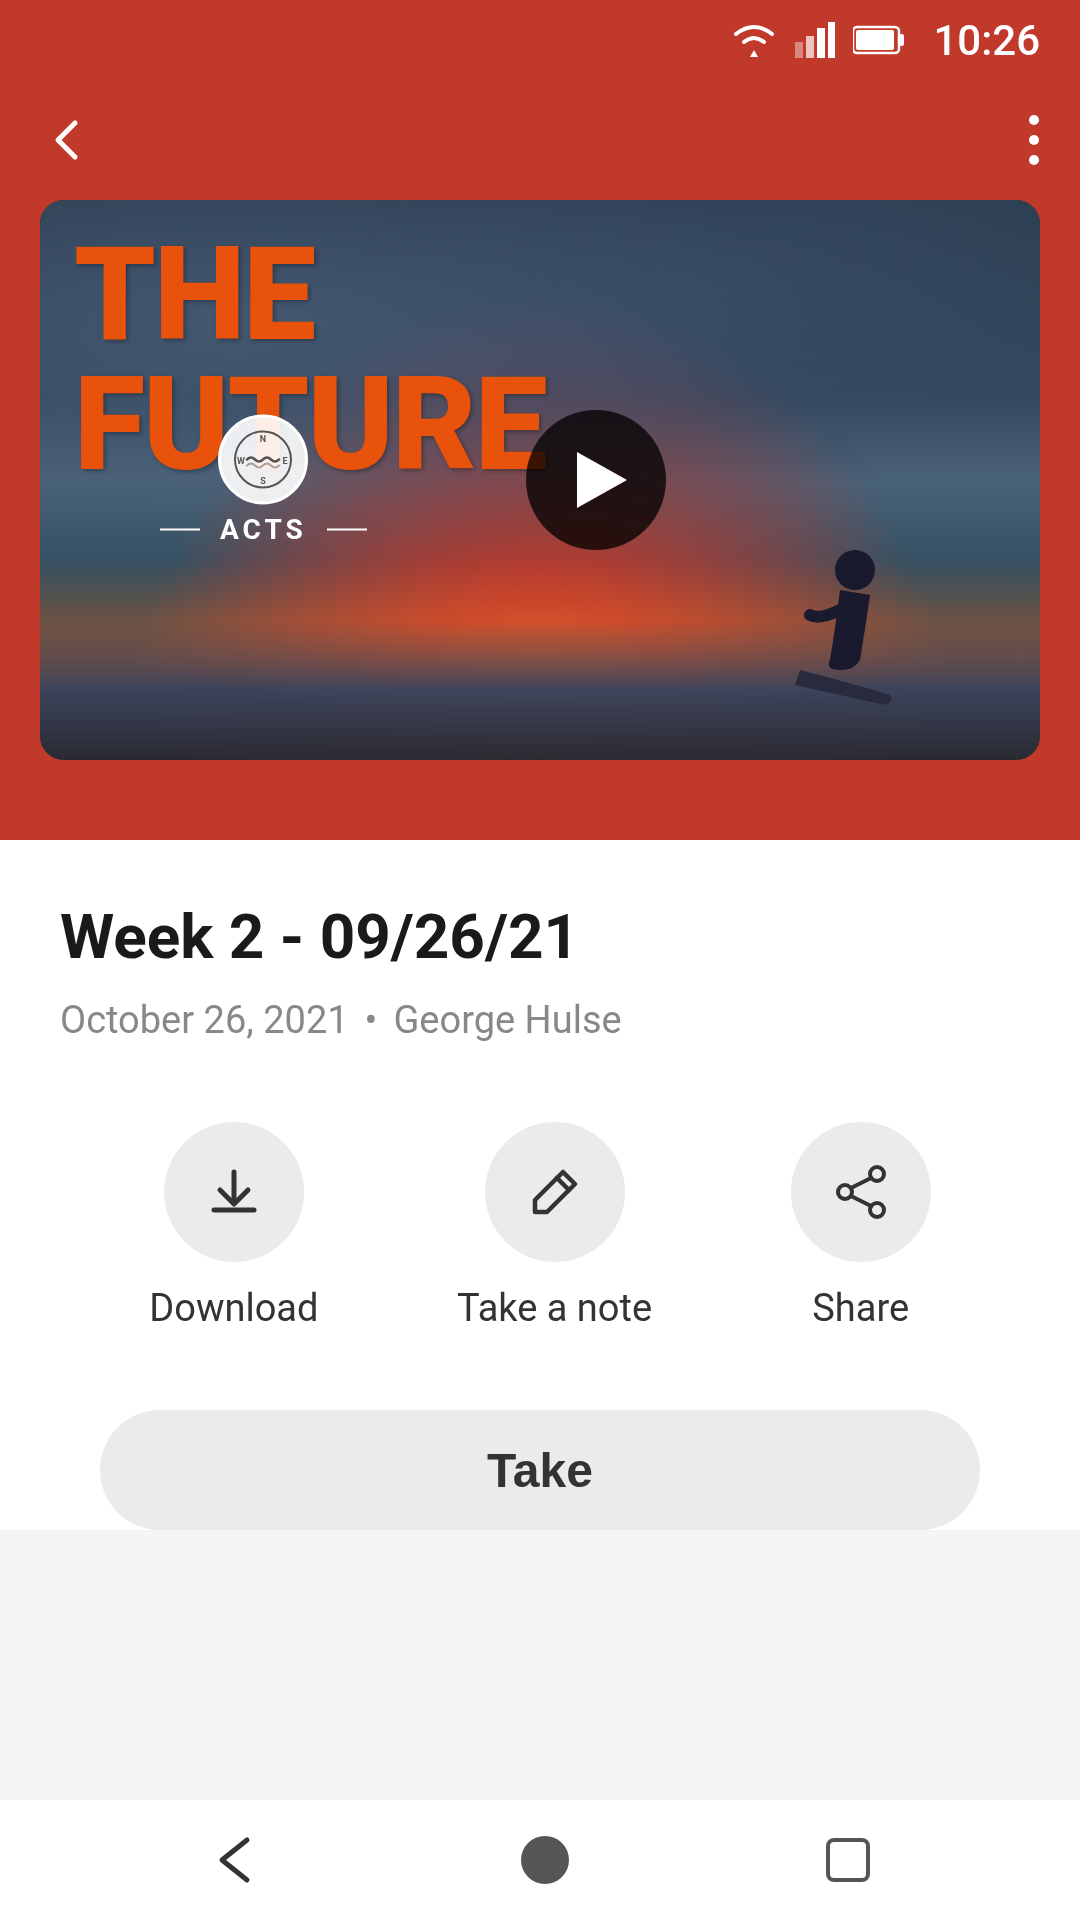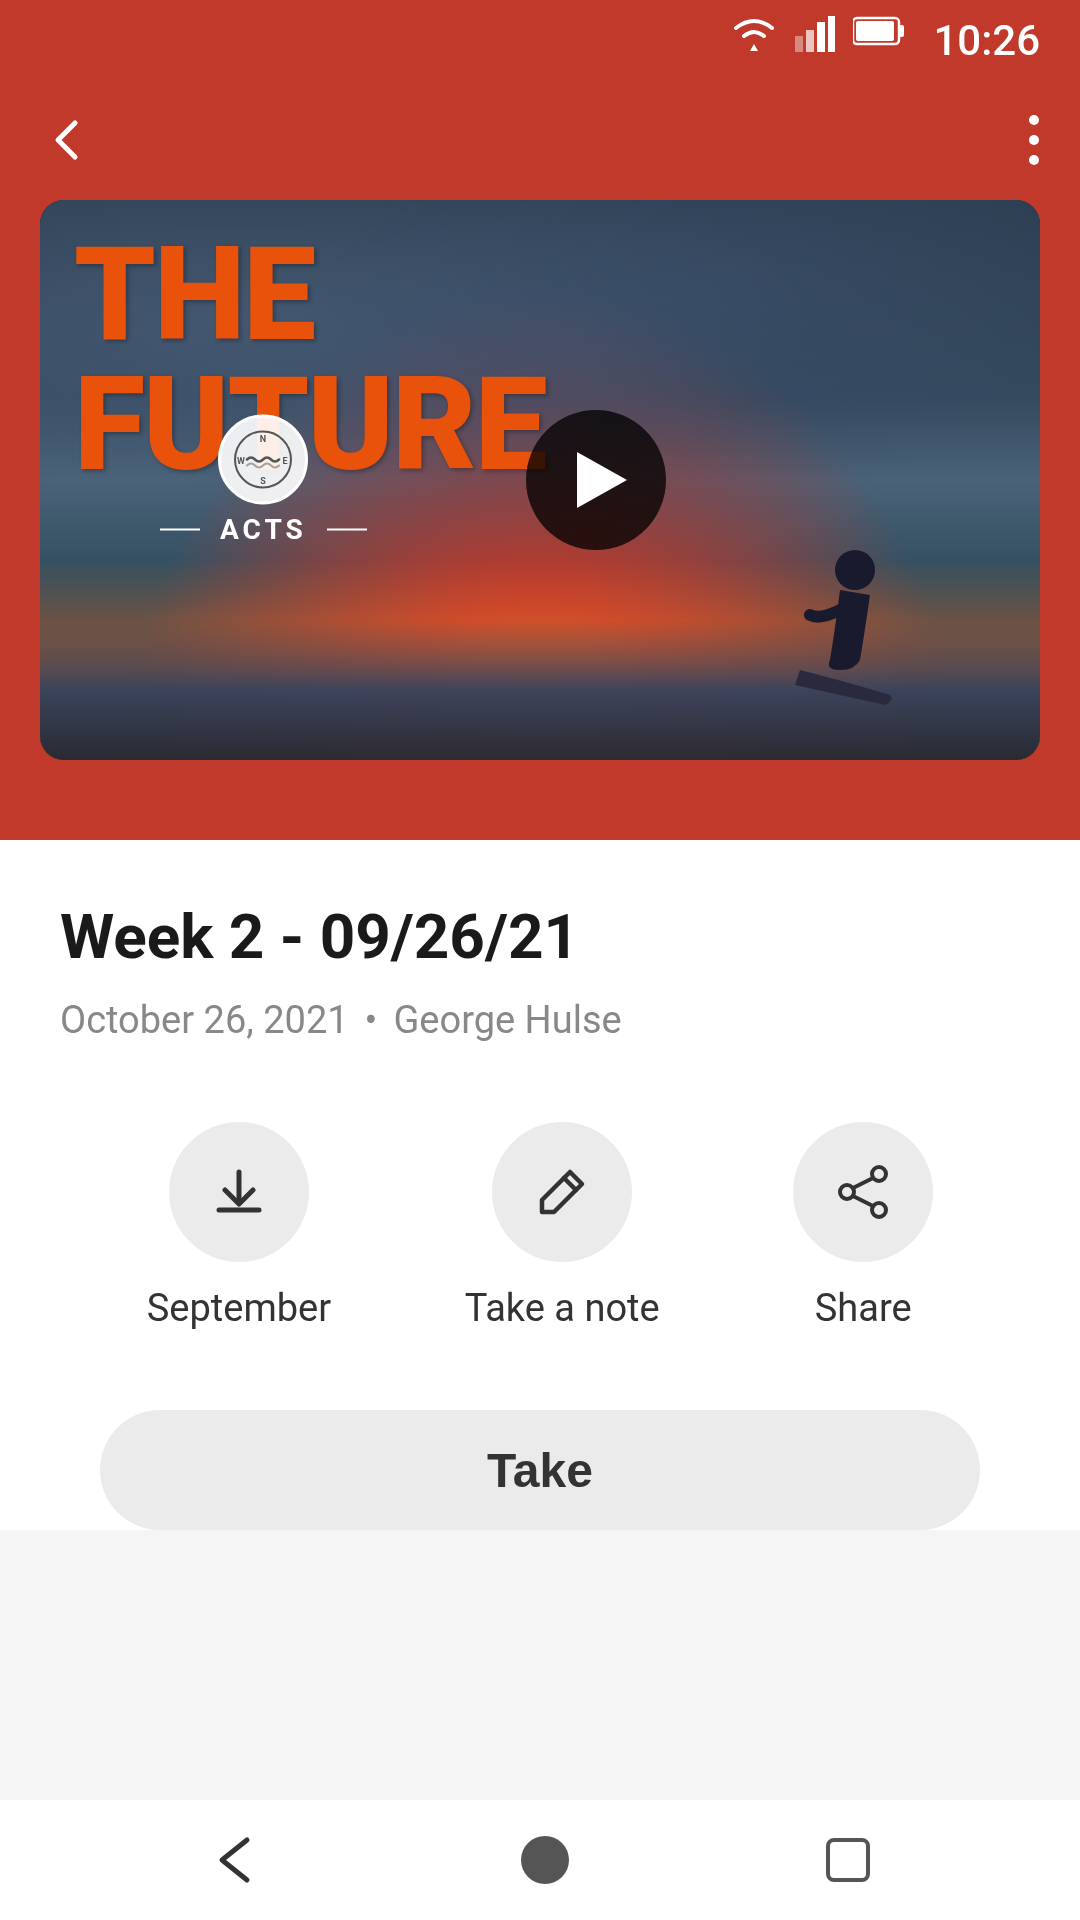--- a/index.html
+++ b/index.html
@@ -28,21 +28,21 @@
 
     .status-bar .time {
       color: white;
       font-size: 42px;
       font-weight: 500;
       margin-left: 10px;
     }
 
     .status-icons {
       display: flex;
-      align-items: flex-start;
+      align-items: center;
       gap: 18px;
     }
 
     
     .toolbar {
       width: 100%;
       height: 120px;
       background: #c0392b;
       display: flex;
       align-items: center;
@@ -423,21 +423,21 @@
   <div class="action-row">
 
     <div class="action-item">
       <div class="action-circle">
         <svg width="56" height="56" viewBox="0 0 56 56">
           <path d="M28 8 L28 38" stroke="#333" stroke-width="5" stroke-linecap="round"></path>
           <path d="M14 26 L28 40 L42 26" fill="none" stroke="#333" stroke-width="5" stroke-linecap="round" stroke-linejoin="round"></path>
           <path d="M8 46 L48 46" stroke="#333" stroke-width="5" stroke-linecap="round"></path>
         </svg>
       </div>
-      <span class="action-label">September</span>
+      <span class="action-label">Download</span>
     </div>
 
     <div class="action-item">
       <div class="action-circle">
         <svg width="56" height="56" viewBox="0 0 56 56">
           <path d="M36 8 L48 20 L20 48 L8 48 L8 36 Z" fill="none" stroke="#333" stroke-width="4.5" stroke-linejoin="round"></path>
           <path d="M30 14 L42 26" stroke="#333" stroke-width="4.5" stroke-linecap="round"></path>
         </svg>
       </div>
       <span class="action-label">Take a note</span>

